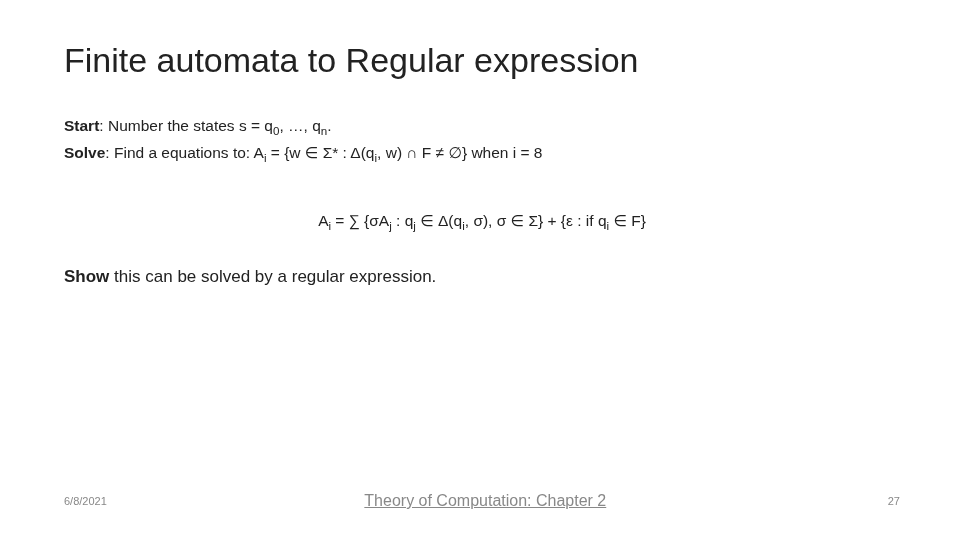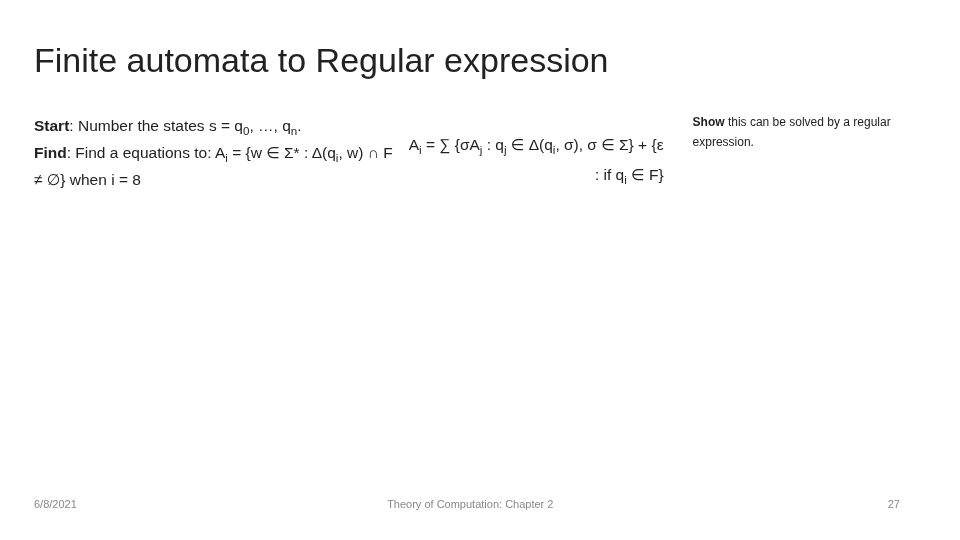--- a/index.html
+++ b/index.html
@@ -14,83 +14,84 @@
       background: #ffffff;
       font-family: 'Segoe UI', Arial, sans-serif;
       color: #222222;
       overflow: hidden;
       position: relative;
     }
 
     .slide-container {
       width: 960px;
       height: 540px;
-      padding: 40px 60px 30px 34px;
+      padding: 40px 60px 30px 64px;
       display: flex;
       flex-direction: column;
       justify-content: flex-start;
     }
 
     .title {
       font-size: 34px;
       font-weight: 300;
       color: #222;
       margin-bottom: 32px;
       line-height: 1.2;
     }
 
     .content-area {
       flex: 1;
       display: flex;
+      flex-direction: column;
       gap: 0;
     }
 
     .paragraph {
       font-size: 15.5px;
       line-height: 1.65;
       margin-bottom: 22px;
       color: #222;
     }
 
     .paragraph .bold {
       font-weight: 700;
     }
 
     .equation-block {
       font-size: 15.5px;
-      text-align: right;
+      text-align: center;
       margin: 18px 0 26px 0;
       line-height: 1.8;
       color: #222;
     }
 
     .show-paragraph {
-      font-size: 12px;
+      font-size: 17px;
       margin-bottom: 0;
-      margin-left: 29px;
     }
 
     .footer {
       display: flex;
       justify-content: space-between;
       align-items: center;
       margin-top: auto;
       padding-top: 8px;
       font-size: 11px;
       color: #888;
     }
 
     .footer-date {
       font-size: 11px;
       color: #888;
     }
 
     .footer-title {
-      font-size: 11px;
+      font-size: 16px;
       color: #888;
+      text-decoration: underline;
     }
 
     .footer-page {
       font-size: 11px;
       color: #888;
       margin-left: 24px;
     }
 
     sub {
       font-size: 0.75em;
@@ -101,21 +102,21 @@
 
 <div class="slide-container">
 
   <div class="title">Finite automata to Regular expression</div>
 
   <div class="content-area">
 
     <div class="paragraph">
       <span class="bold">Start</span><span>: Number the states s = q</span><sub>0</sub><span>, …, q</span><sub>n</sub><span>.</span>
       <br>
-      <span class="bold">Find</span><span>:  Find a equations to:  A</span><sub>i</sub><span> = {w ∈ Σ* :  Δ(q</span><sub>i</sub><span>, w) ∩ F ≠ ∅}</span><span>  when i = 8</span>
+      <span class="bold">Solve</span><span>:  Find a equations to:  A</span><sub>i</sub><span> = {w ∈ Σ* :  Δ(q</span><sub>i</sub><span>, w) ∩ F ≠ ∅}</span><span>  when i = 8</span>
     </div>
 
 
     <div class="equation-block">
       <span>A</span><sub>i</sub><span> = ∑ {σA</span><sub>j</sub><span> : q</span><sub>j</sub><span> ∈  Δ(q</span><sub>i</sub><span>, σ), σ ∈ Σ} + {ε : if q</span><sub>i</sub><span> ∈  F}</span>
     </div>
 
     <div class="paragraph show-paragraph">
       <span class="bold">Show</span><span> this can be solved by a regular expression.</span>
     </div>

